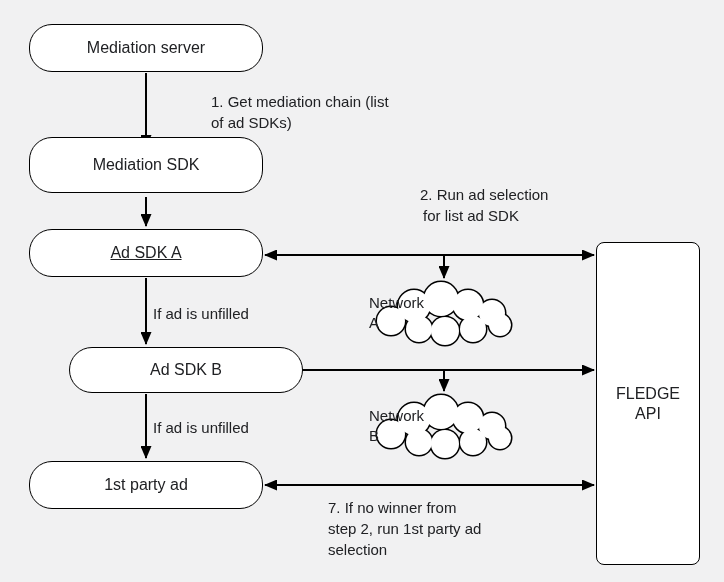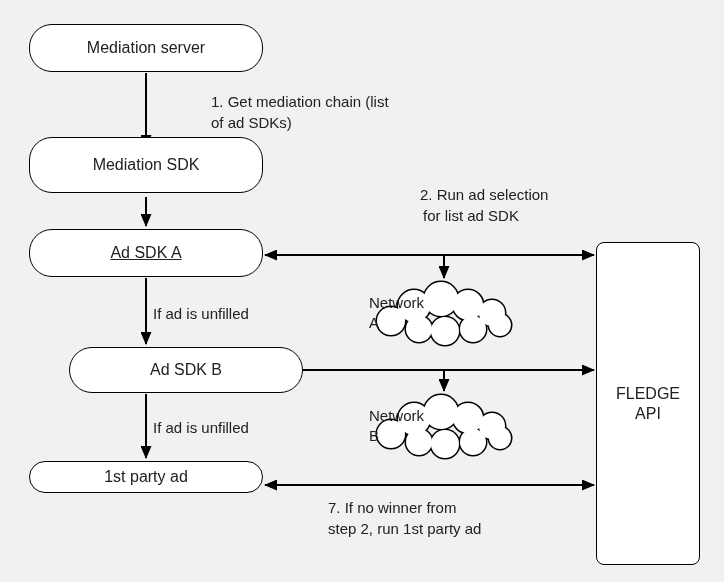--- a/index.html
+++ b/index.html
@@ -32,21 +32,21 @@
     justify-content: center;
     text-align: center;
     font-size: 16px;
     line-height: 20px;
     box-sizing: border-box;
   }
   .node-mediation-server { left: 29px; top: 24px; width: 234px; height: 48px; }
   .node-mediation-sdk    { left: 29px; top: 137px; width: 234px; height: 56px; }
   .node-ad-sdk-a         { left: 29px; top: 229px; width: 234px; height: 48px; text-decoration: underline; }
   .node-ad-sdk-b         { left: 29px; top: 347px; width: 234px; height: 46px; margin-left: 40px; }
-  .node-first-party-ad   { left: 29px; top: 461px; width: 234px; height: 32px; }
+  .node-first-party-ad   { left: 29px; top: 461px; width: 234px; height: 48px; }
   .node-fledge-api       { left: 596px; top: 214px; width: 104px; height: 323px; border-radius: 8px; margin-top: 28px; }
   .annotation {
     position: absolute;
     font-size: 15px;
     line-height: 21px;
     white-space: nowrap;
   }
   .annotation span { display: block; margin-left: 48px; }
   .ann-step1 { left: 163px; top: 91px; }
   .ann-step2 { left: 372px; top: 184px; width: 150px; text-align: center; }
@@ -156,19 +156,20 @@
   </div>
 
   <div class="annotation ann-step2">
     <span>2. Run ad selection</span>
     <span>for list ad SDK</span>
   </div>
 
   <div class="annotation ann-step3">
     <span>7. If no winner from</span>
     <span>step 2, run 1st party ad</span>
+    <span>selection</span>
   </div>
 
   <div class="annotation ann-unfilled-1">If ad is unfilled</div>
 
   <div class="annotation ann-unfilled-2">If ad is unfilled</div>
 
 </div>
 
 </body></html>

